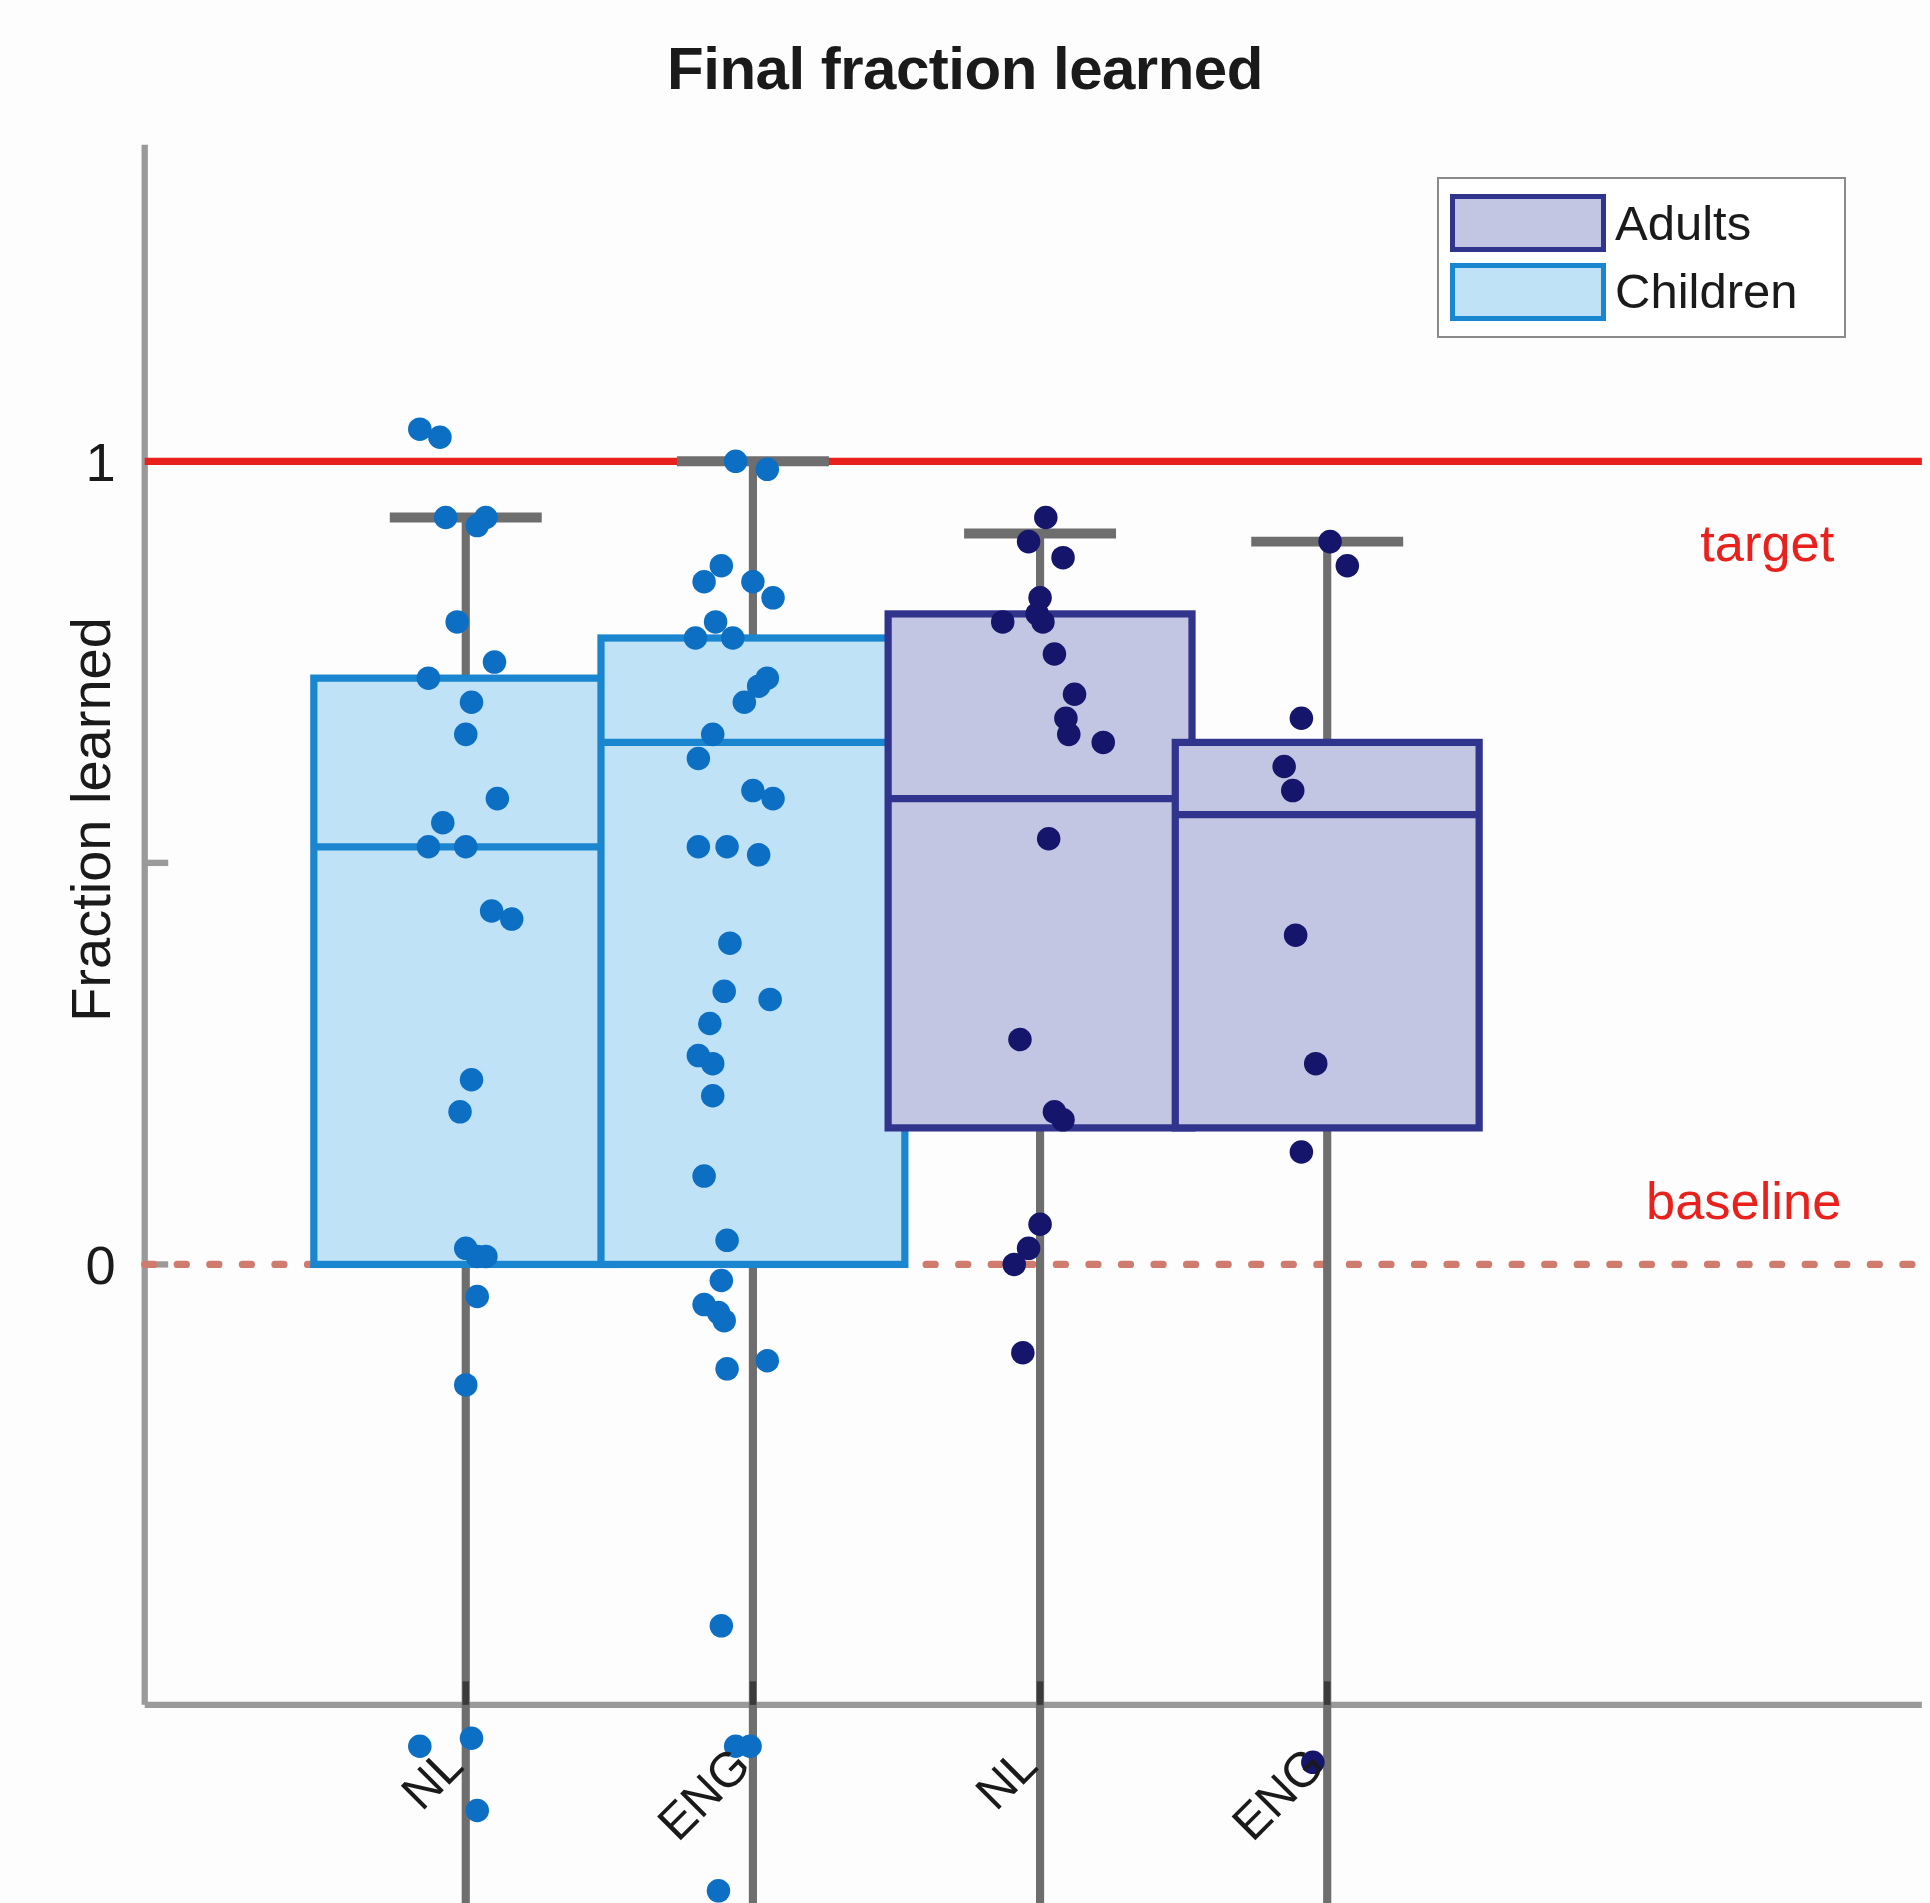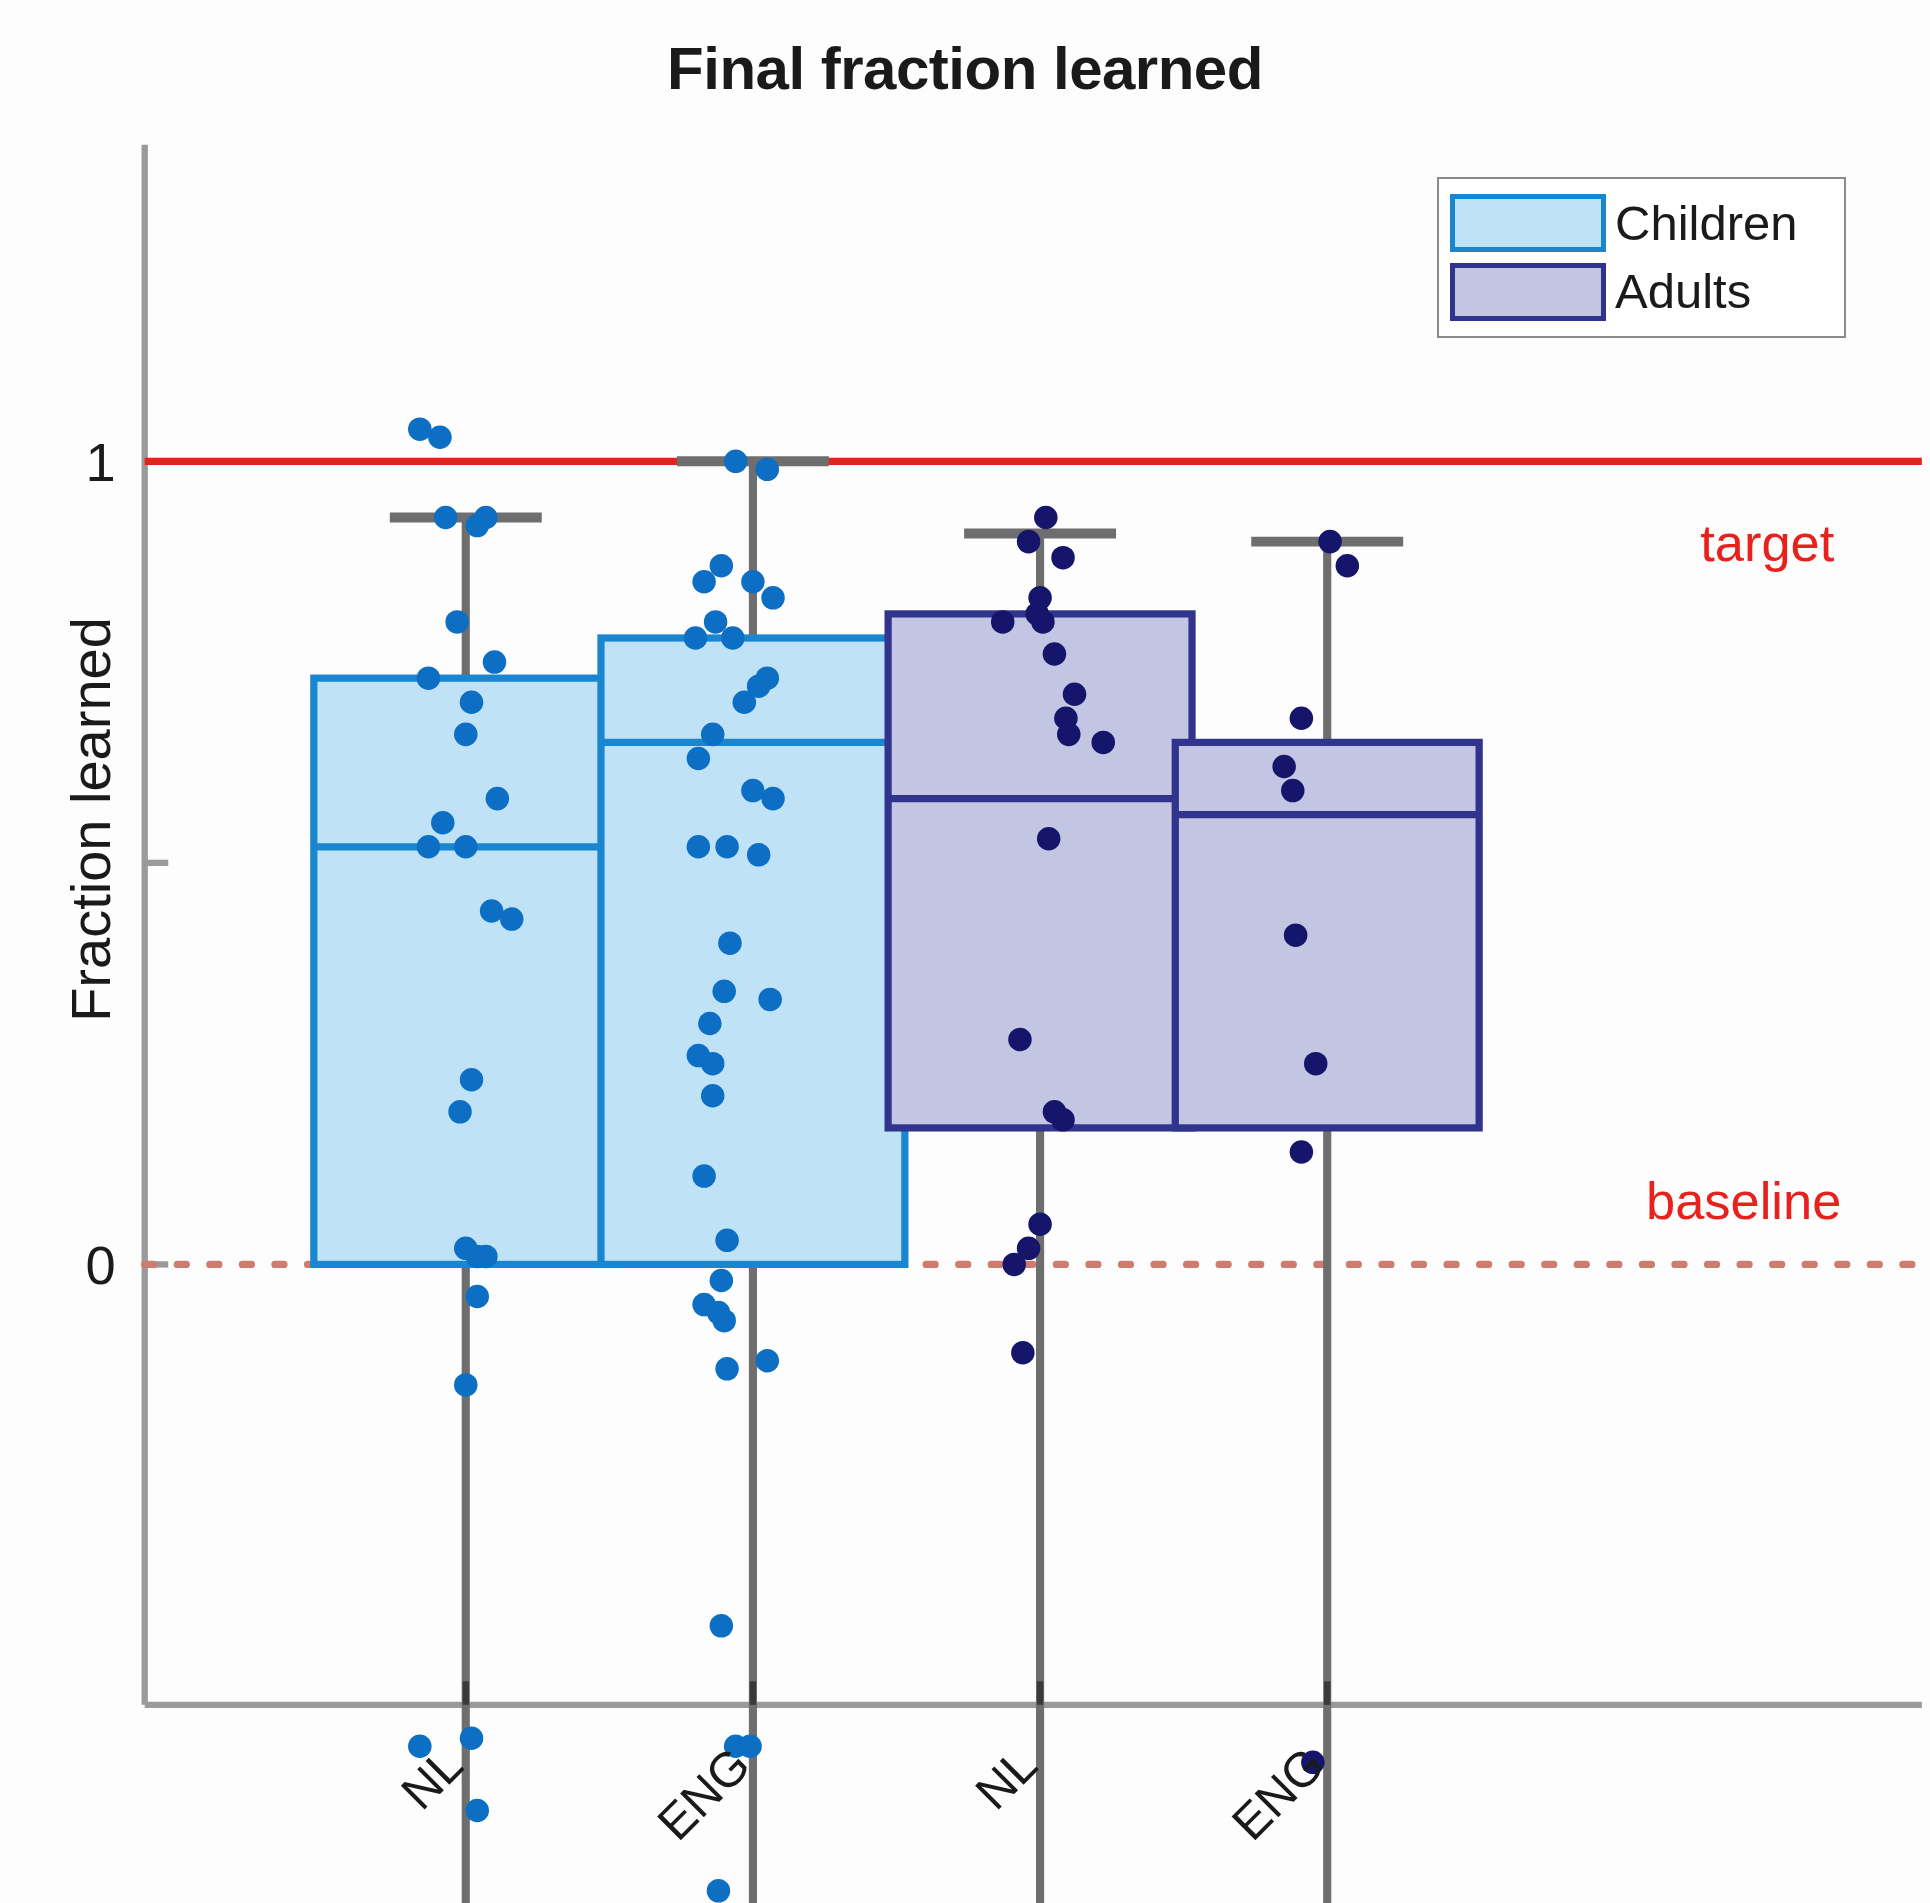--- a/index.html
+++ b/index.html
@@ -191,23 +191,23 @@
         <text x="832.5" y="1955" class="xtick-label" text-anchor="end" transform="rotate(-45 832.5 1955)">ENG</text>
         <line x1="1150" y1="1885" x2="1150" y2="1859" stroke="#3a3a3a" stroke-width="7"></line>
         <text x="1150" y="1955" class="xtick-label" text-anchor="end" transform="rotate(-45 1150 1955)">NL</text>
         <line x1="1467.5" y1="1885" x2="1467.5" y2="1859" stroke="#3a3a3a" stroke-width="7"></line>
         <text x="1467.5" y="1955" class="xtick-label" text-anchor="end" transform="rotate(-45 1467.5 1955)">ENG</text>
       </g>
   </svg>
 
   <div id="legend">
     <div class="legend-row">
+      <span class="legend-swatch" style="background: rgb(195, 198, 226); border: 5.4px solid rgb(49, 52, 140);"></span>
+      <span class="legend-text">Adults</span>
+    </div>
+    <div class="legend-row">
       <span class="legend-swatch" style="background: rgb(191, 226, 247); border: 5.4px solid rgb(27, 134, 208);"></span>
       <span class="legend-text">Children</span>
     </div>
-    <div class="legend-row">
-      <span class="legend-swatch" style="background: rgb(195, 198, 226); border: 5.4px solid rgb(49, 52, 140);"></span>
-      <span class="legend-text">Adults</span>
-    </div>
   </div>
 
 </div>
 
 
 </body></html>

